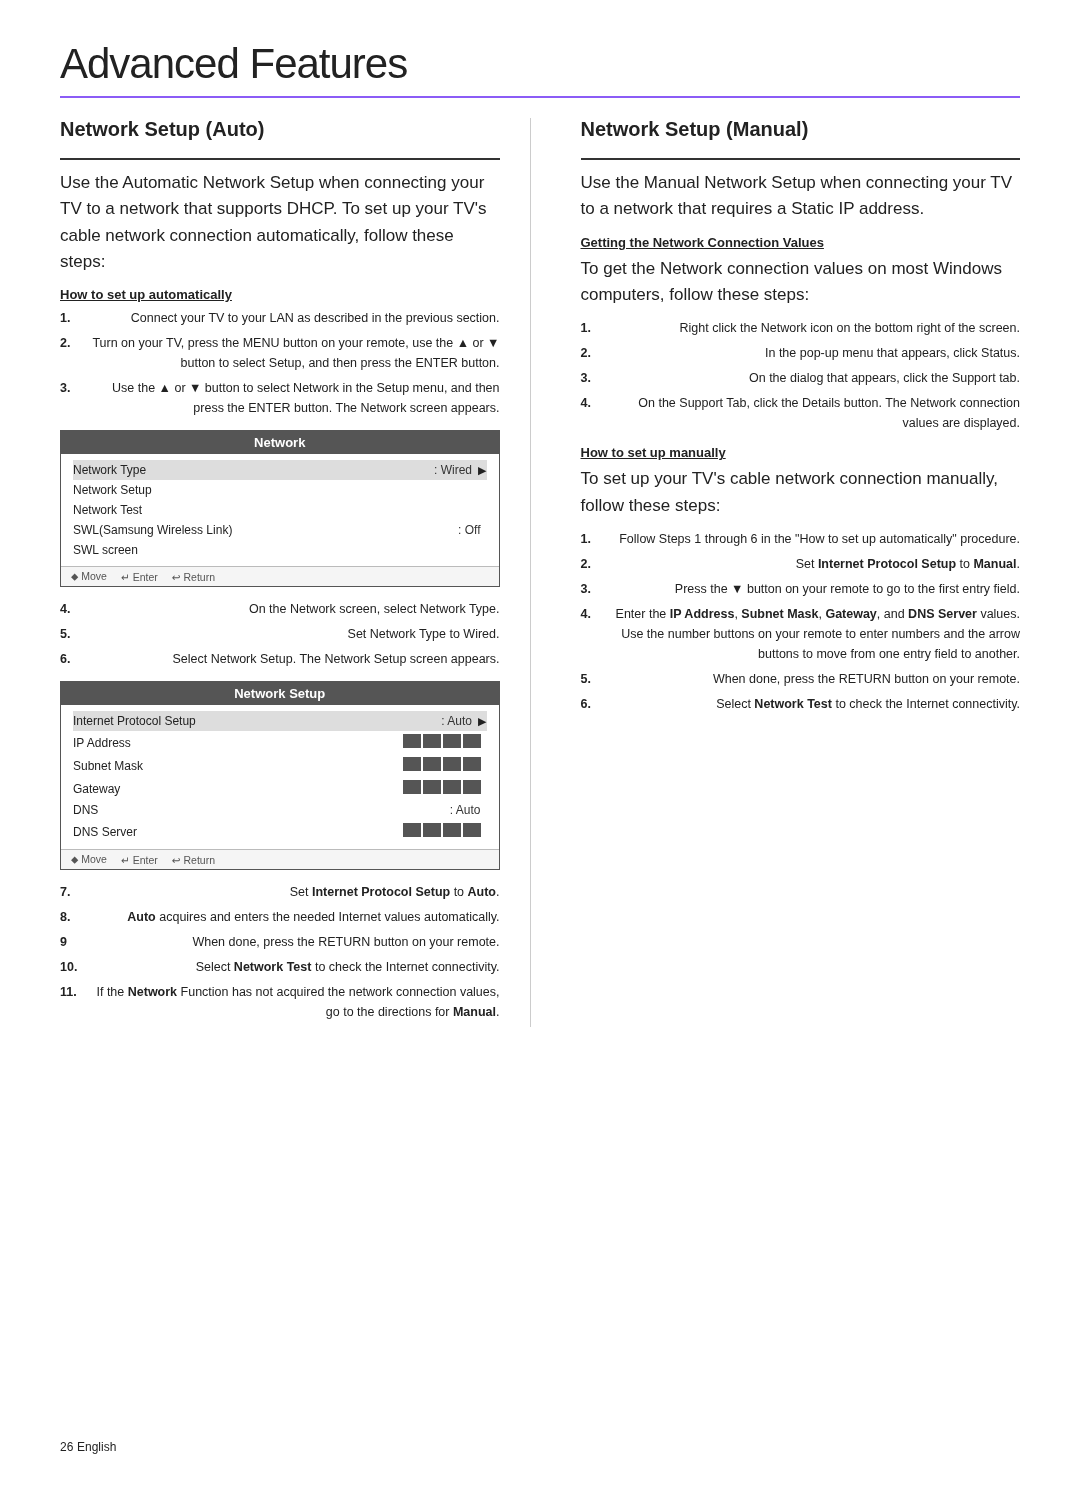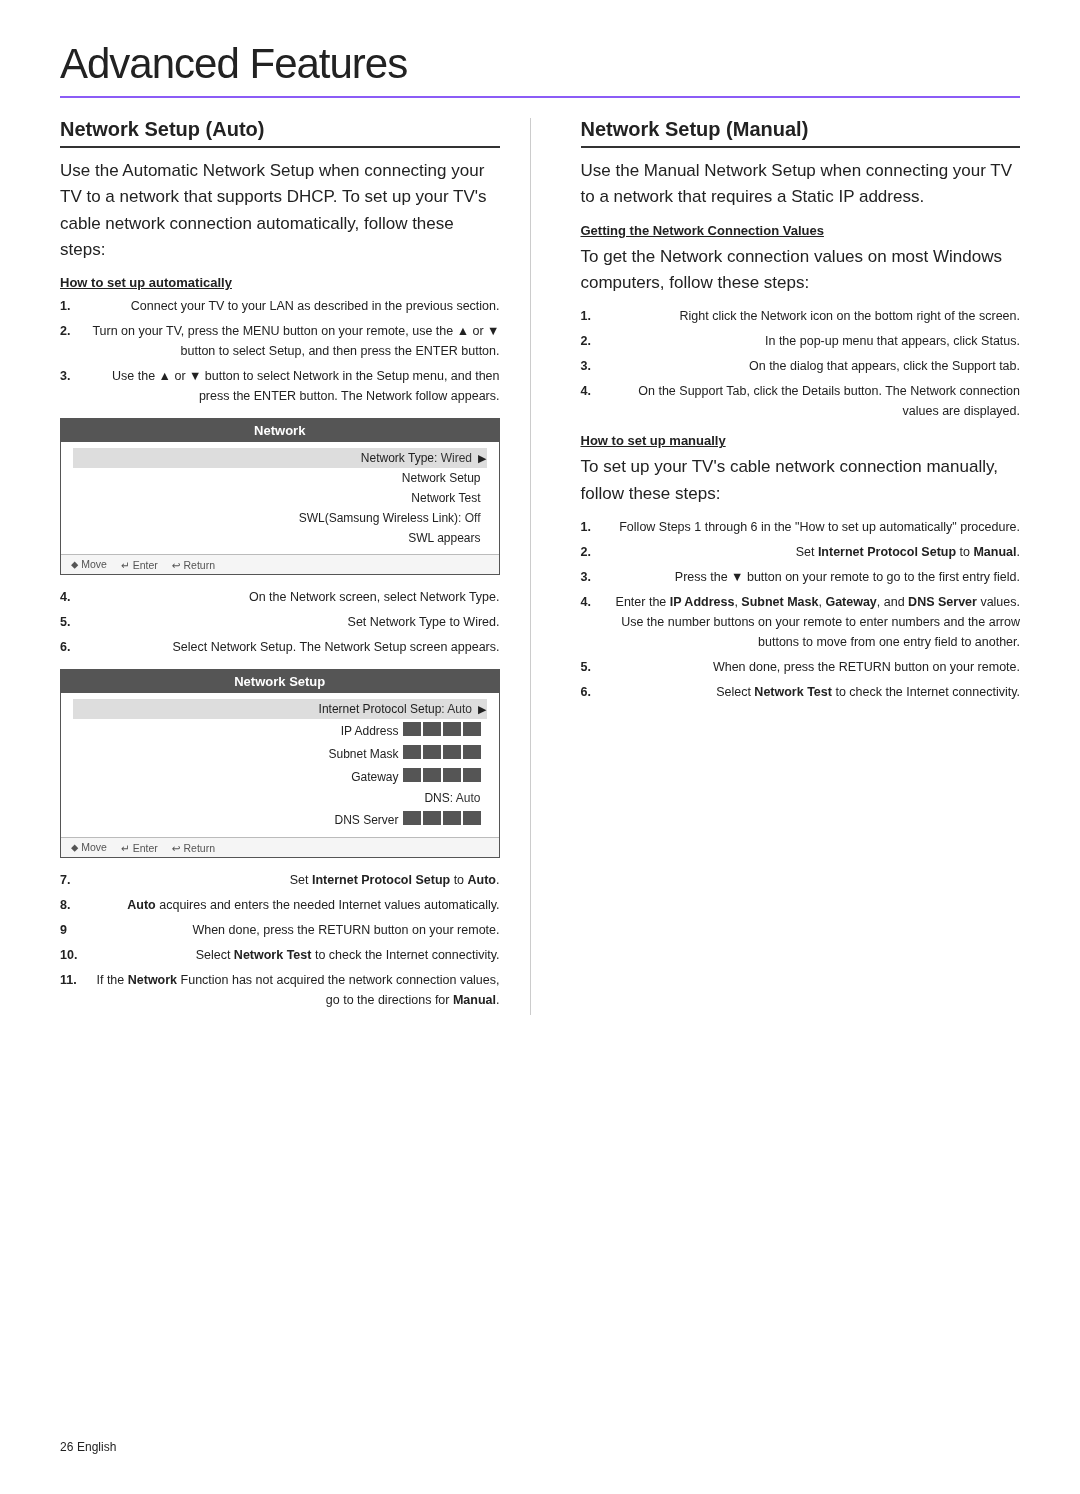--- a/index.html
+++ b/index.html
@@ -32,21 +32,21 @@
       padding-right: 30px;
     }
     .col-right {
       flex: 1;
       padding-left: 10px;
     }
     h2.section-title {
       font-size: 20px;
       font-weight: 700;
       border-bottom: 2px solid #333;
-      padding-bottom: 5px;
+      padding-bottom: 17px;
       margin-bottom: 10px;
     }
     p.intro {
       font-size: 17px;
       line-height: 1.55;
       margin-bottom: 10px;
       color: #222;
     }
     .subsection-title {
       font-size: 13px;
@@ -74,21 +74,21 @@
     }
     .menu-row {
       display: flex;
       align-items: center;
       padding: 3px 0;
       font-size: 12px;
     }
     .menu-row.highlighted {
       background: #ddd;
     }
-    .menu-row .label { flex: 1; text-align: right; }
+    .menu-row .label { flex: 1; }
     .menu-row .value { color: #333; text-align: right; }
     .menu-row .arrow { margin-left: 6px; font-size: 11px; }
     .menu-footer {
       border-top: 1px solid #bbb;
       padding: 3px 10px;
       font-size: 10.5px;
       color: #555;
       display: flex;
       gap: 14px;
       background: #f5f5f5;
@@ -142,21 +142,21 @@
         <div class="step-line">
           <span class="num">1.</span>
           <span class="text">Connect your TV to your LAN as described in the previous section.</span>
         </div>
         <div class="step-line">
           <span class="num">2.</span>
           <span class="text">Turn on your TV, press the MENU button on your remote, use the ▲ or ▼ button to select Setup, and then press the ENTER button.</span>
         </div>
         <div class="step-line">
           <span class="num">3.</span>
-          <span class="text">Use the ▲ or ▼ button to select Network in the Setup menu, and then press the ENTER button. The Network follow appears.</span>
+          <span class="text">Use the ▲ or ▼ button to select Network in the Setup menu, and then press the ENTER button. The Network screen appears.</span>
         </div>
       </div>
 
     <div class="menu-box">
       <div class="menu-box-title">Network</div>
       <div class="menu-box-body" id="network-box-rows">
           <div class="menu-row highlighted">
             <span class="label">Network Type</span>
             <span class="value">: Wired</span>
             <span class="arrow">▶</span>
@@ -170,21 +170,21 @@
             <span class="label">Network Test</span>
             <span class="value"></span>
             <span class="arrow"></span>
           </div>
           <div class="menu-row">
             <span class="label">SWL(Samsung Wireless Link)</span>
             <span class="value">: Off</span>
             <span class="arrow"></span>
           </div>
           <div class="menu-row">
-            <span class="label">SWL appears</span>
+            <span class="label">SWL screen</span>
             <span class="value"></span>
             <span class="arrow"></span>
           </div>
         </div>
       <div class="menu-footer">
         <span>⬥ Move</span>
         <span>↵ Enter</span>
         <span>↩ Return</span>
       </div>
     </div>

